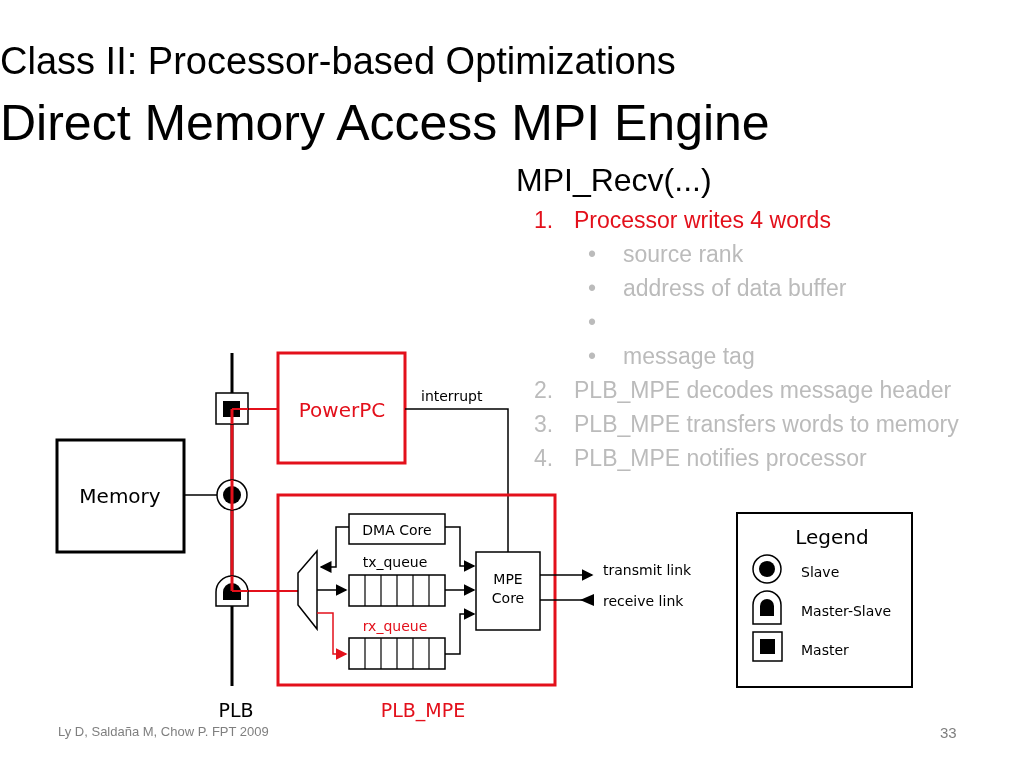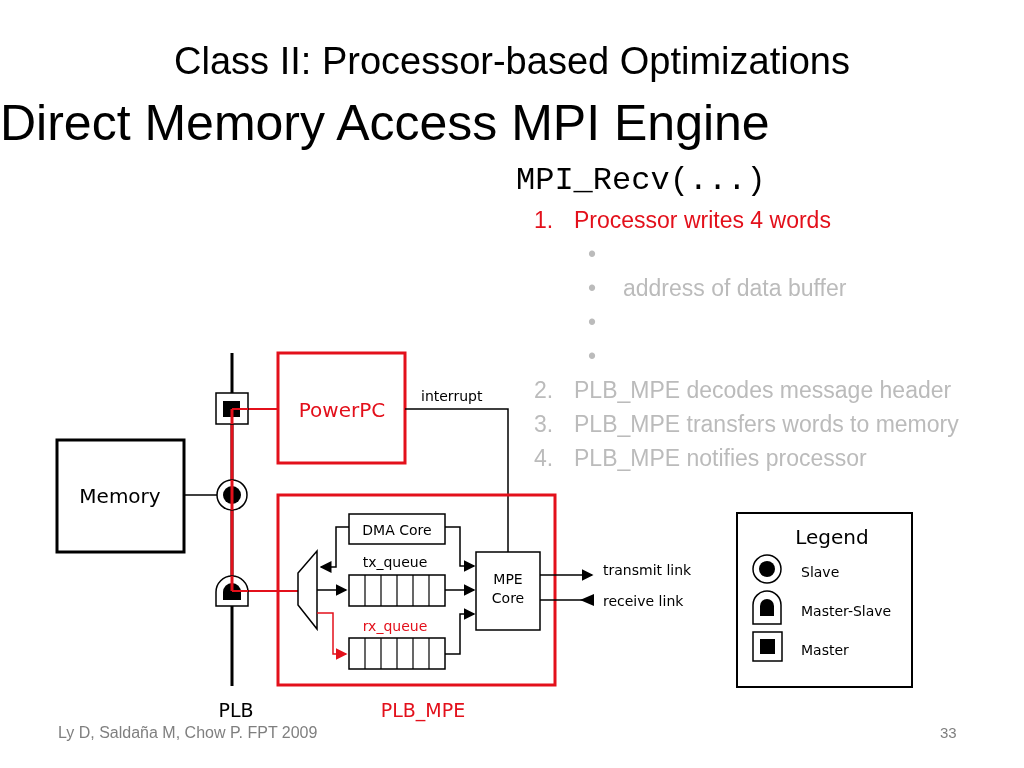--- a/index.html
+++ b/index.html
@@ -1,60 +1,62 @@
 <!DOCTYPE html>
 <html><head>
 <meta charset="utf-8">
 <style>
   html, body { margin:0; padding:0; }
   body { width:1024px; height:768px; background:#ffffff; position:relative; overflow:hidden;
          font-family:"Liberation Sans", sans-serif; }
-  .title1 { position:absolute; left:0; width:1024px; top:40px; text-align:center;
+  .title1 { position:absolute; left:0; width:1024px; top:40px; 
             font-size:38px; color:#000; }
   .title2 { position:absolute; left:0; width:1024px; top:94px; 
             font-size:50px; color:#000; }
   .steps { position:absolute; left:516px; top:162px; }
-  .fn { font-size:32px; color:#000; margin-bottom:4px;font-family:Liberation Mono, monospace; }
+  .fn { font-size:32px; color:#000; margin-bottom:4px; }
   .step { position:relative; font-size:23px; line-height:34px; white-space:nowrap; }
   .step .num { position:absolute; left:18px; }
   .step .txt { position:absolute; left:58px;text-align:center; }
   .step.active { color:#e3101b; }
   .step.dim { color:#bbbbbb; }
   .sub { position:relative; font-size:23px; line-height:34px; color:#bbbbbb; white-space:nowrap; }
   .sub .bul { position:absolute; left:72px; }
   .sub .txt { position:absolute; left:107px; }
   .row { height:34px; }
-  .footer-left { position:absolute; left:58px; top:724px; font-size:16px; color:#7f7f7f; }
+  .footer-left { position:absolute; left:58px; top:724px; font-size:13px; color:#7f7f7f; }
   .footer-right { position:absolute; left:940px; top:724px; font-size:15px; color:#7f7f7f; }
   svg text { font-family:"DejaVu Sans", sans-serif; }
 </style>
 </head>
 <body>
 
 <div class="title1">Class II: Processor-based Optimizations</div>
 <div class="title2">Direct Memory Access MPI Engine</div>
 
 <div class="steps">
   <div class="fn">MPI_Recv(...)</div>
   <div class="step active row">
     <span class="num">1.</span>
     <span class="txt">Processor writes 4 words</span>
   </div>
   <div class="sub row">
     <span class="bul">•</span>
+    <span class="txt">source rank</span>
   </div>
   <div class="sub row">
     <span class="bul">•</span>
     <span class="txt">address of data buffer</span>
   </div>
   <div class="sub row">
     <span class="bul">•</span>
   </div>
   <div class="sub row">
     <span class="bul">•</span>
+    <span class="txt">message tag</span>
   </div>
   <div class="step dim row">
     <span class="num">2.</span>
     <span class="txt">PLB_MPE decodes message header</span>
   </div>
   <div class="step dim row">
     <span class="num">3.</span>
     <span class="txt">PLB_MPE transfers words to memory</span>
   </div>
   <div class="step dim row">

